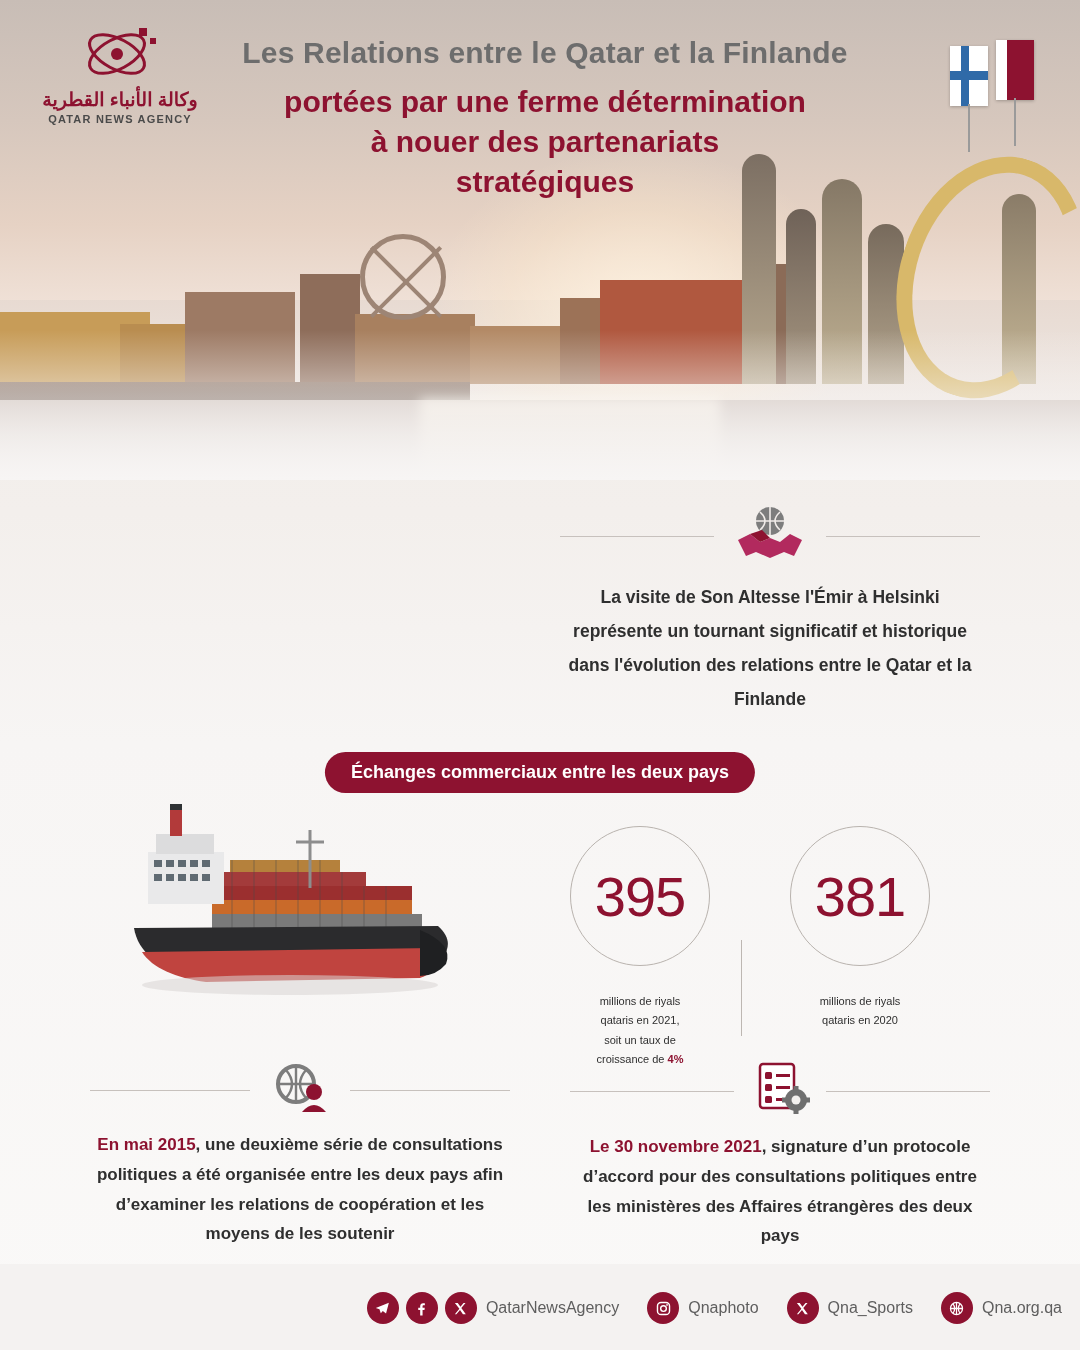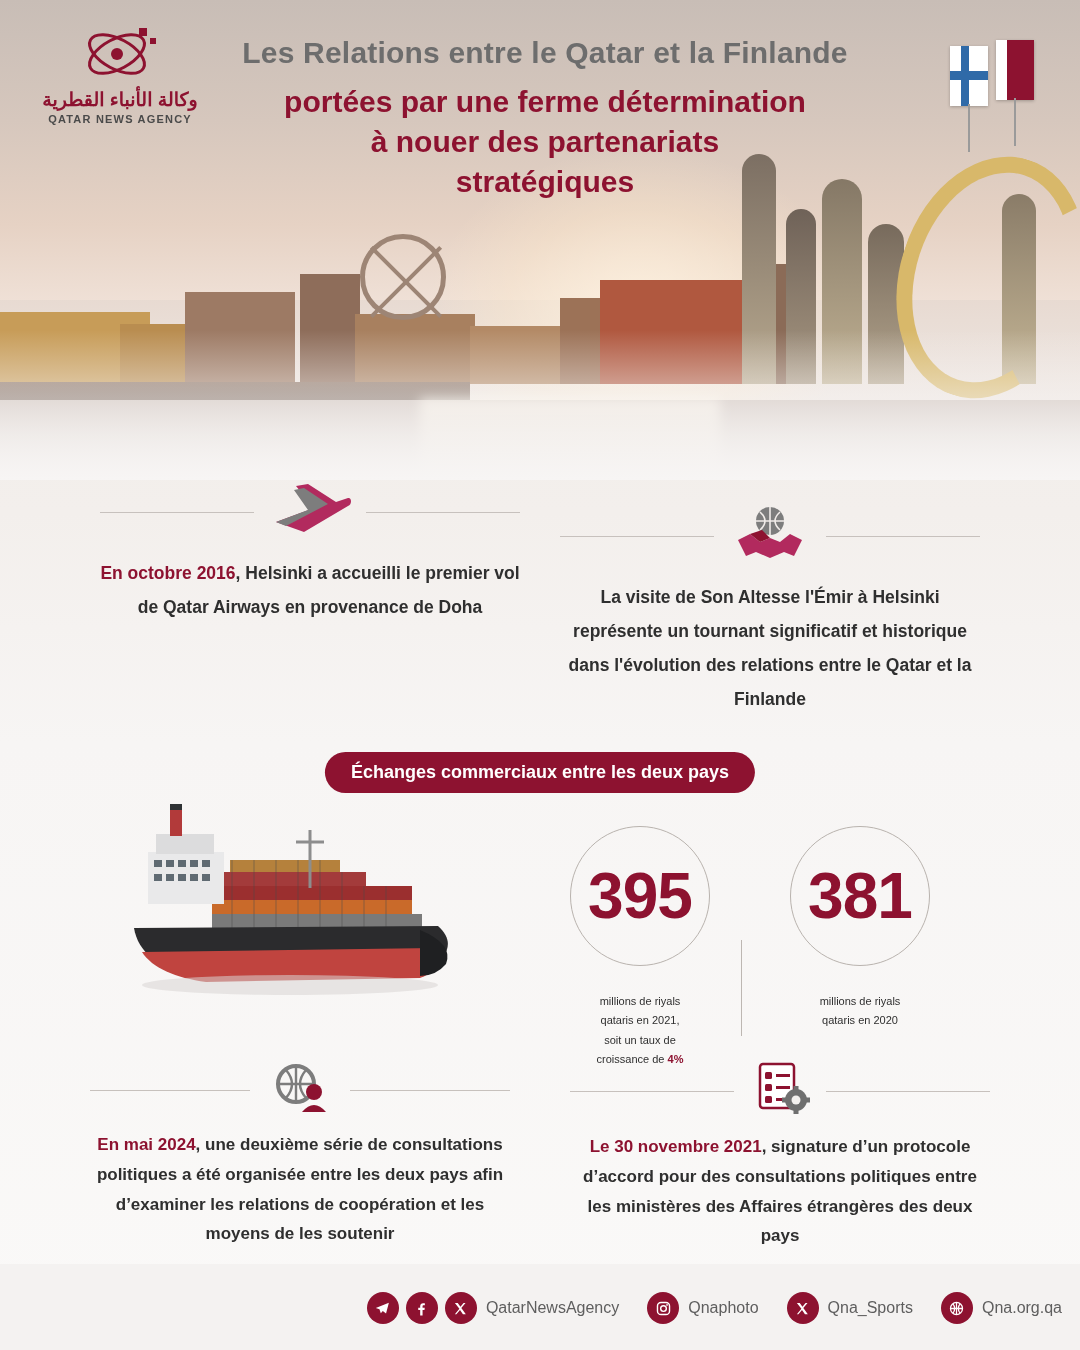--- a/index.html
+++ b/index.html
@@ -141,21 +141,21 @@
 
   
   .ship { position:absolute; left:120px; top:790px; width:380px; height:220px; }
 
   
   .stat { position:absolute; text-align:center; }
   .circle {
     width:140px; height:140px; border-radius:50%; border:1.5px solid #b9b3ae;
     display:flex; align-items:center; justify-content:center; margin:0 auto;
   }
-  .circle span { font-size:64px; font-weight:bold; color:#8d1230; letter-spacing:-1px; }
+  .circle span { font-size:56px; font-weight:normal; color:#8d1230; letter-spacing:-1px; }
   .stat-caption { margin-top:26px; font-size:11px; color:#2f2f2f; line-height:1.75; }
   .stat-div { position:absolute; left:741px; top:940px; width:1px; height:96px; background:#bdb7b2; }
 
   
   .footer {
     position:absolute; left:0; bottom:0; width:1080px; height:86px;
     background:#f4f2f1;
   }
   .social {
     position:absolute; left:0; bottom:26px; width:1080px;
@@ -226,35 +226,20 @@
 
   <div class="flags">
     <div class="flag flag-fi">
         <div class="pole"></div>
       </div>
     <div class="flag flag-qa">
         <div class="pole"></div>
       </div>
   </div>
 
-  <div class="fact" style="left:100px; top:480px; width:420px;">
-    <div class="icon-row">
-      <div class="rule"></div>
-      <div class="icon-box">
-        <svg width="84" height="60" viewBox="0 0 84 60">
-          <path d="M8 42 L46 28 L28 6 L40 4 L68 22 L80 18 C84 17 84 25 80 26 L36 52 Z" fill="#b22a5e"></path>
-          <path d="M8 42 L40 30 L26 10 L36 8 L60 24 L18 46 Z" fill="#7d7d7d"></path>
-        </svg>
-      </div>
-      <div class="rule"></div>
-    </div>
-    <div class="fact-text">
-      <span class="hl">En octobre 2016</span><span class="b">, Helsinki a accueilli le premier vol de Qatar Airways en provenance de Doha</span>
-    </div>
-  </div>
 
   <div class="fact" style="left:560px; top:504px; width:420px;">
     <div class="icon-row">
       <div class="rule"></div>
       <div class="icon-box">
         <svg width="84" height="60" viewBox="0 0 84 60">
           <circle cx="42" cy="17" r="14" fill="#7d7d7d"></circle>
           <path d="M28 17 h28 M42 3 v28 M32 8 q10 9 0 18 M52 8 q-10 9 0 18" stroke="#f1ece9" stroke-width="1.6" fill="none"></path>
           <path d="M10 36 l12 -6 10 8 10 -4 10 4 10 -8 12 6 -8 16 -10 -4 -14 6 -14 -6 -10 4 Z" fill="#b22a5e"></path>
           <path d="M22 30 l10 8 10 -4 -8 -8 Z" fill="#8d1230"></path>
@@ -342,21 +327,21 @@
         <svg width="72" height="52" viewBox="0 0 72 52">
           <circle cx="32" cy="22" r="18" fill="none" stroke="#7d7d7d" stroke-width="4"></circle>
           <path d="M14 22 h36 M32 4 v36 M22 8 q12 14 0 28 M42 8 q-12 14 0 28" stroke="#7d7d7d" stroke-width="2.4" fill="none"></path>
           <circle cx="50" cy="30" r="8" fill="#8d1230"></circle>
           <path d="M38 50 q12 -14 24 0 Z" fill="#8d1230"></path>
         </svg>
       </div>
       <div class="rule"></div>
     </div>
     <div class="fact-text" style="font-size:17px; line-height:1.75;">
-      <span class="hl">En mai 2024</span><span class="b">, une deuxième série de consultations politiques a été organisée entre les deux pays afin d’examiner les relations de coopération et les moyens de les soutenir</span>
+      <span class="hl">En mai 2015</span><span class="b">, une deuxième série de consultations politiques a été organisée entre les deux pays afin d’examiner les relations de coopération et les moyens de les soutenir</span>
     </div>
   </div>
 
   <div class="fact" style="left:570px; top:1062px; width:420px;">
     <div class="icon-row">
       <div class="rule"></div>
       <div class="icon-box">
         <svg width="64" height="54" viewBox="0 0 64 54">
           <rect x="12" y="2" width="34" height="44" rx="3" fill="#fff" stroke="#8d1230" stroke-width="2.5"></rect>
           <g fill="#8d1230">

